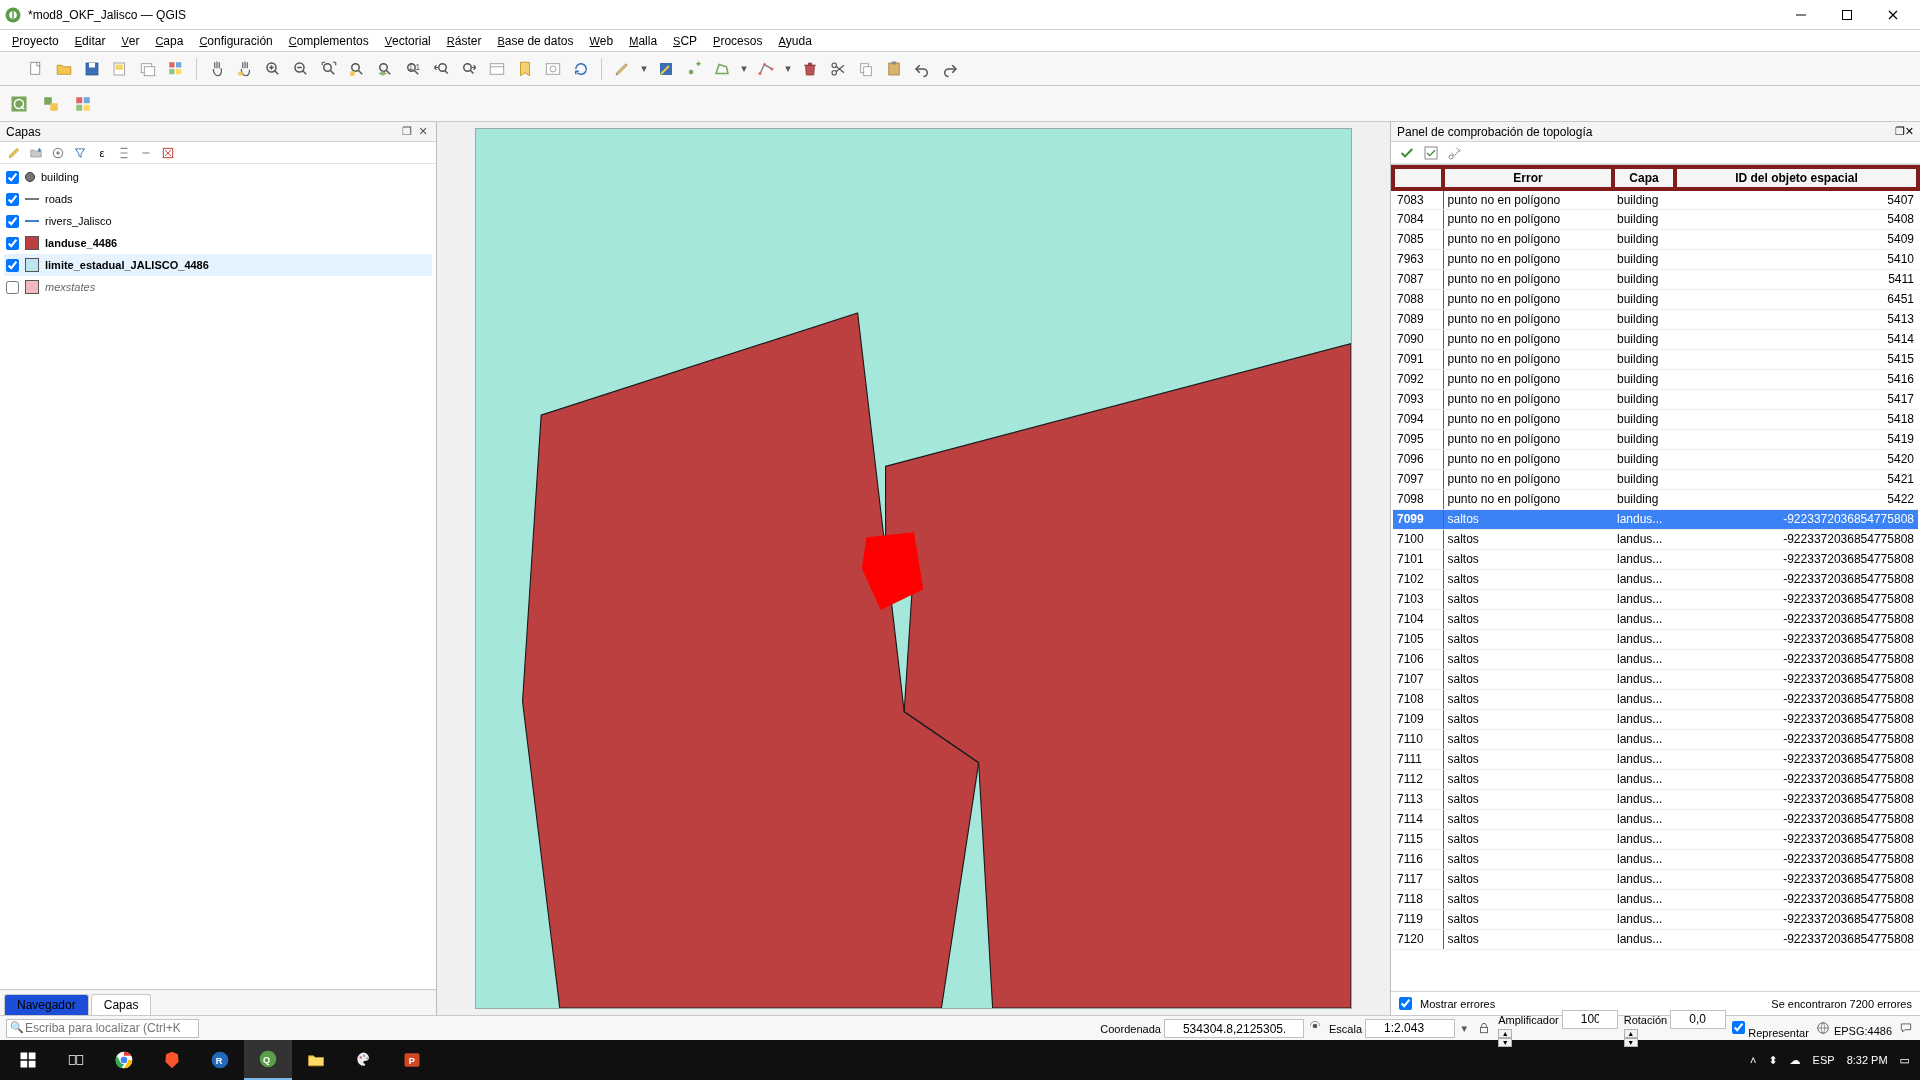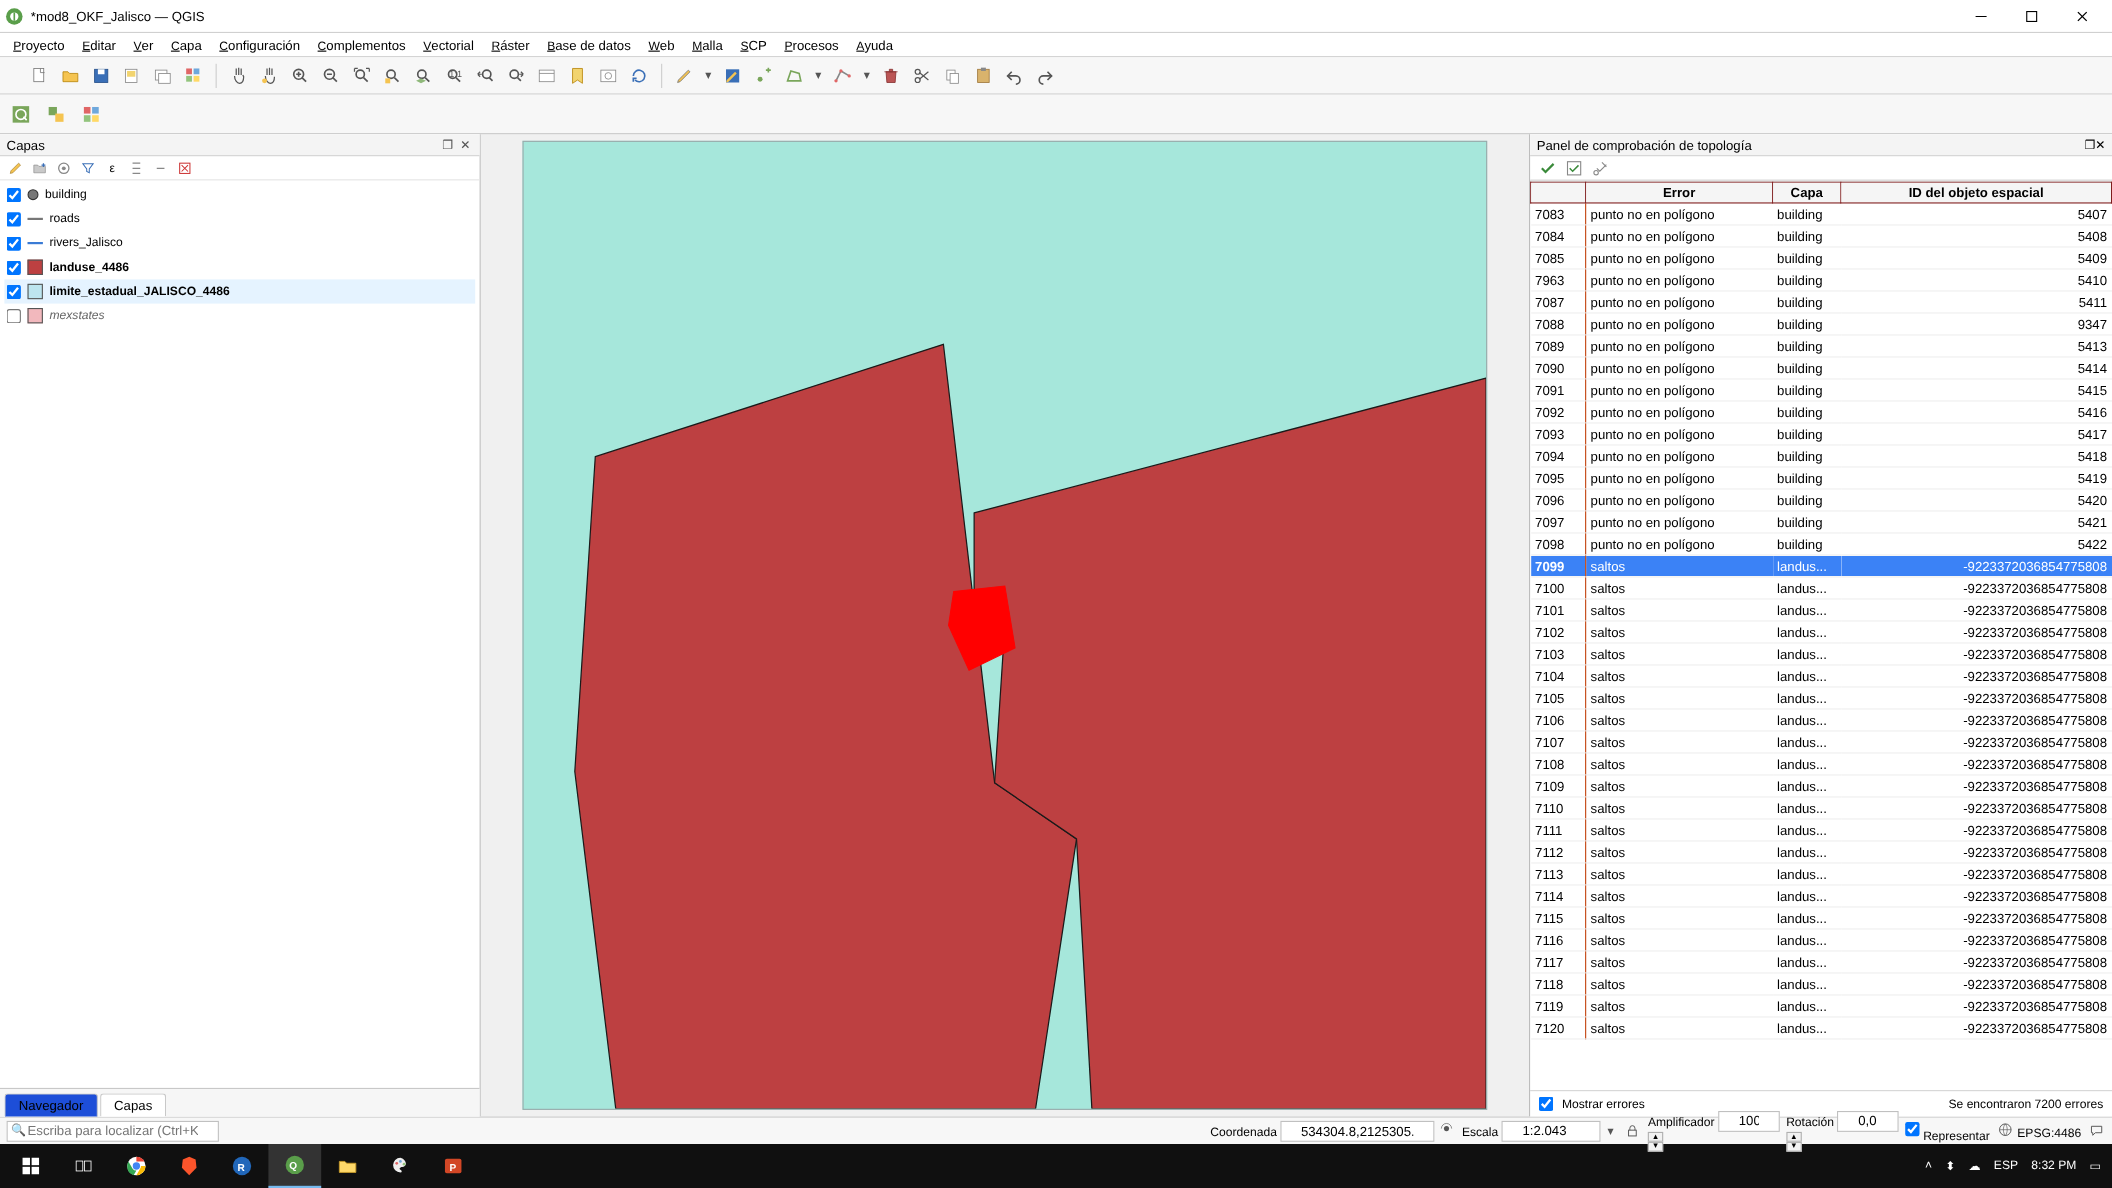--- a/index.html
+++ b/index.html
@@ -58,21 +58,21 @@
 .mapcanvas { position:absolute; inset:6px; background:#a6e7db; border:1px solid #9aa; overflow:hidden; }
 
 
 .rightpanel { width: 530px; min-width:530px; background:#fff; border-left:1px solid #bdbdbd; display:flex; flex-direction:column; }
 .rphdr { height: 20px; display:flex; align-items:center; padding:0 6px; border-bottom:1px solid #d4d4d4; background:#f4f4f4; }
 .rphdr .ptitle { flex:1; font-size:12px; }
 .rptools { height:22px; display:flex; align-items:center; gap:8px; padding:2px 8px; border-bottom:1px solid #e4e4e4; }
 
 .tablewrap { flex:1; overflow:auto; border-top:1px solid #d0d0d0; }
 table.errtab { border-collapse: collapse; width:100%; table-layout:fixed; }
-table.errtab th { background:#f5f5f5; border:1px solid #7f1d1d; padding:2px 4px; font-weight:600; font-size:12px; position:sticky; top:0; }
+table.errtab th { background:#f5f5f5; border:4px solid #7f1d1d; padding:2px 4px; font-weight:600; font-size:12px; position:sticky; top:0; }
 table.errtab td { border-bottom:1px solid #eee; padding:0 4px; font-size:12px; height:20px; white-space:nowrap; overflow:hidden; text-overflow:ellipsis; }
 table.errtab tr.selected td { background:#3b82f6; color:#fff; }
 table.errtab td.idx { text-align:left; font-weight:400; border-right:1px solid #c2410c; }
 table.errtab tr.selected td.idx { font-weight:700; }
 table.errtab td.idcol { text-align:right; }
 .col-idx { width: 50px; }
 .col-err { width: 170px; }
 .col-cap { width: 62px; }
 .col-fid { width: auto; }
 
@@ -537,21 +537,21 @@
             <tr>
               <td class="idx">7087</td>
               <td>punto no en polígono</td>
               <td>building</td>
               <td class="idcol">5411</td>
             </tr>
             <tr>
               <td class="idx">7088</td>
               <td>punto no en polígono</td>
               <td>building</td>
-              <td class="idcol">9347</td>
+              <td class="idcol">6451</td>
             </tr>
             <tr>
               <td class="idx">7089</td>
               <td>punto no en polígono</td>
               <td>building</td>
               <td class="idcol">5413</td>
             </tr>
             <tr>
               <td class="idx">7090</td>
               <td>punto no en polígono</td>

